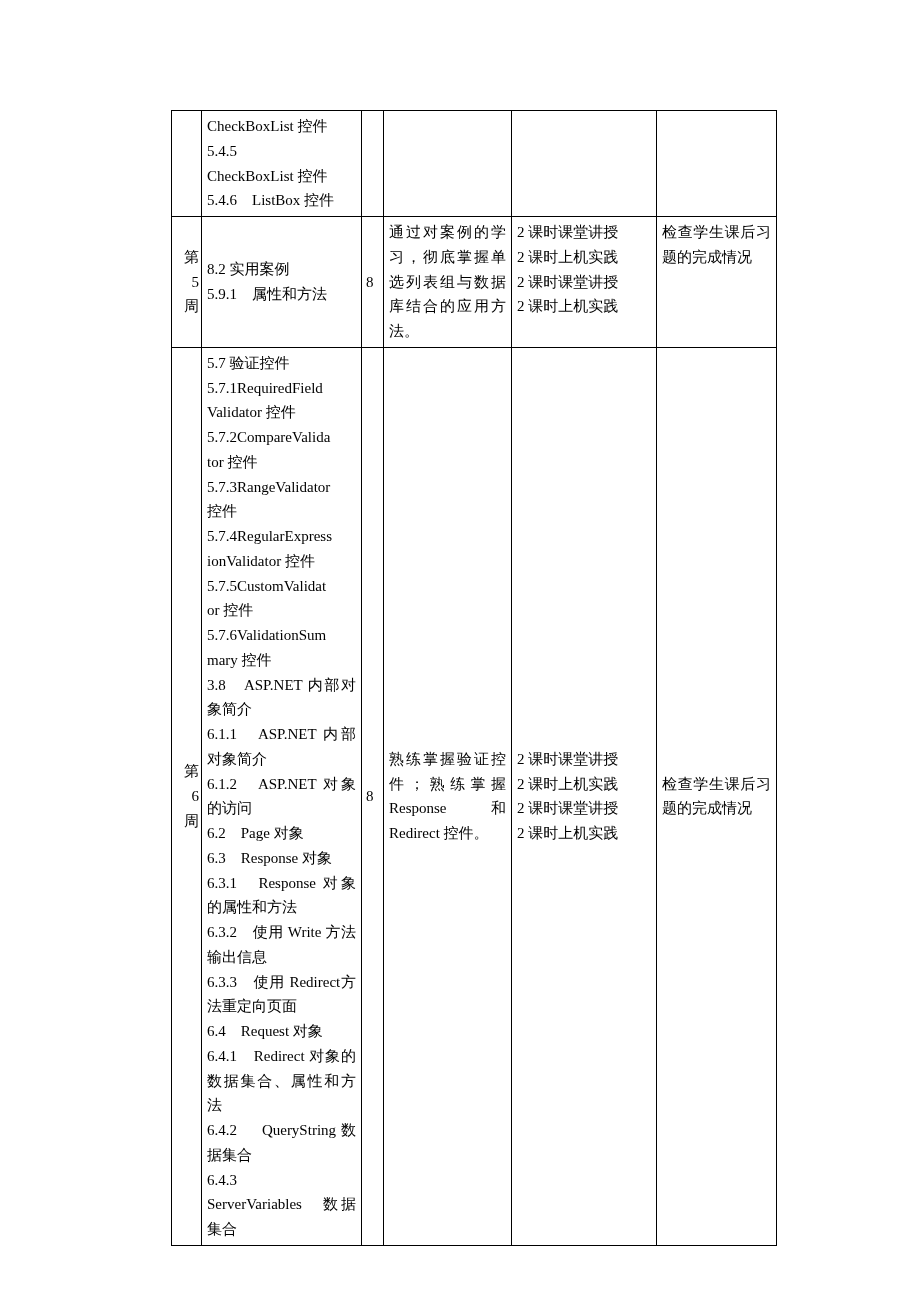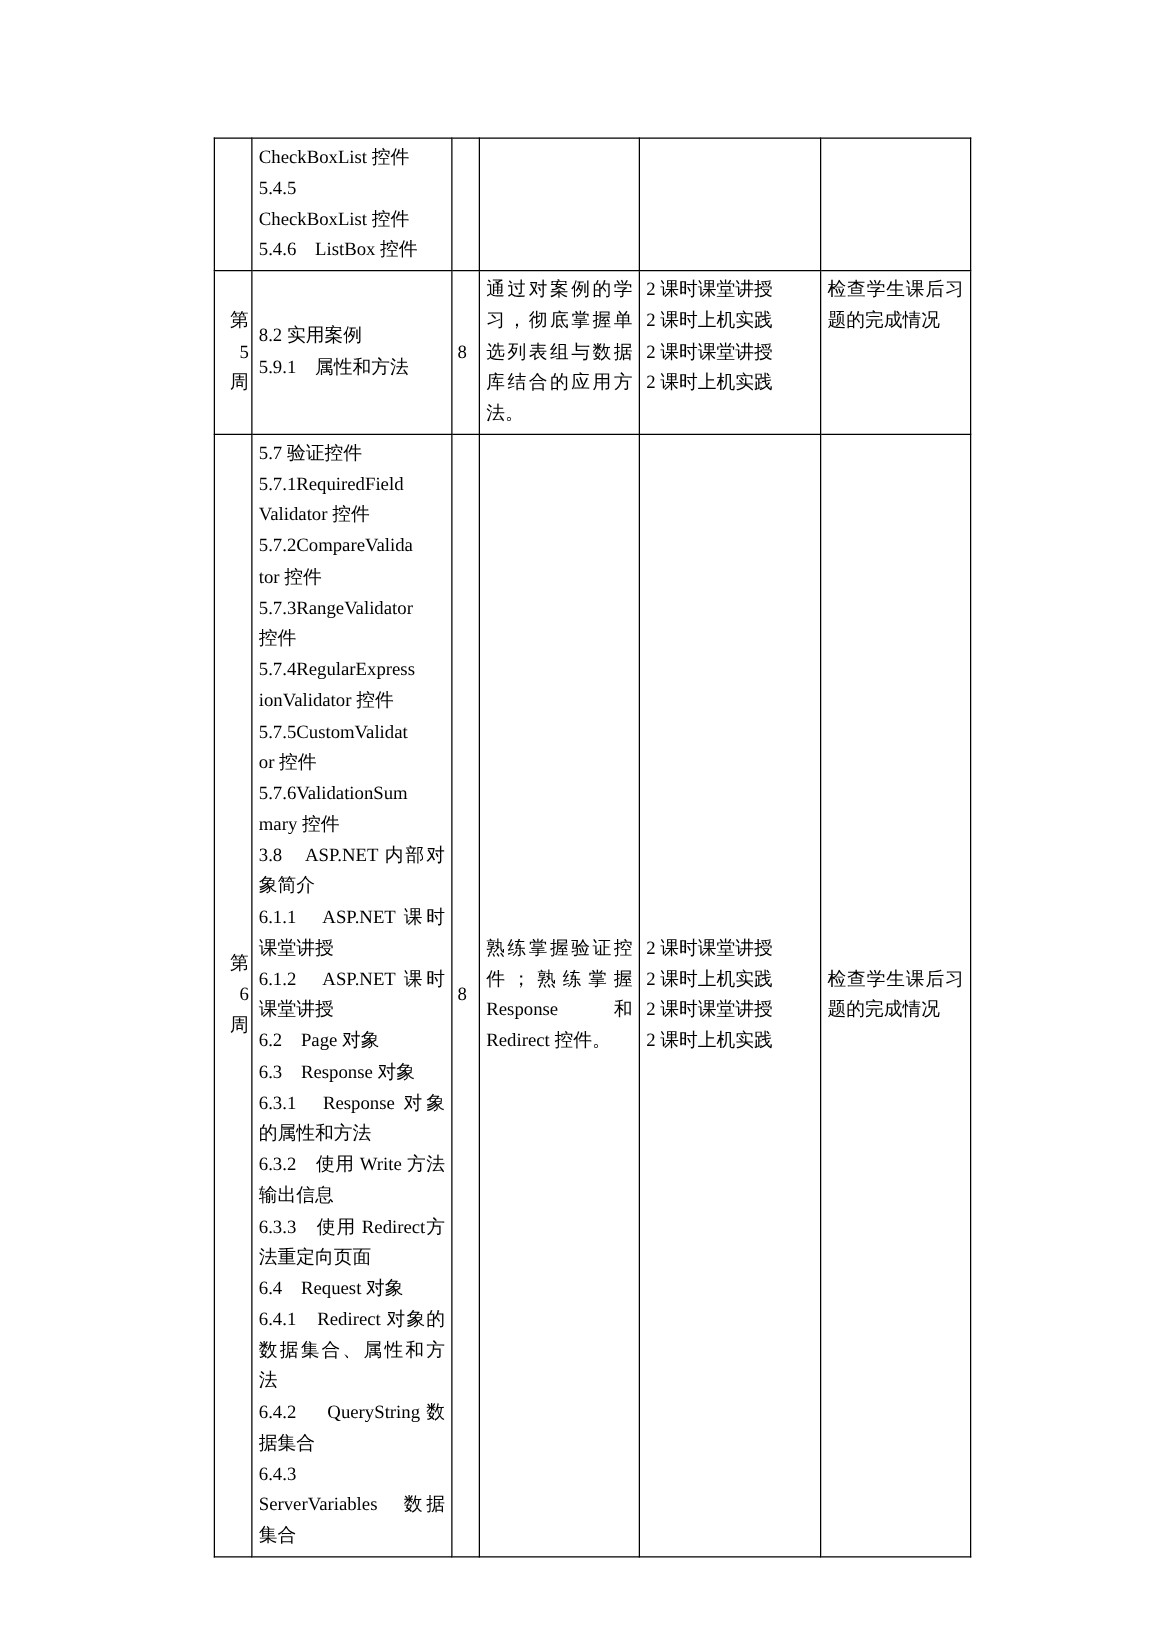--- a/index.html
+++ b/index.html
@@ -116,22 +116,22 @@
     <div>tor 控件</div>
     <div>5.7.3RangeValidator</div>
     <div>控件</div>
     <div>5.7.4RegularExpress</div>
     <div>ionValidator 控件</div>
     <div>5.7.5CustomValidat</div>
     <div>or 控件</div>
     <div>5.7.6ValidationSum</div>
     <div>mary 控件</div>
     <div>3.8　ASP.NET 内部对象简介</div>
-    <div>6.1.1　ASP.NET 课时课堂讲授</div>
-    <div>6.1.2　ASP.NET 课时课堂讲授</div>
+    <div>6.1.1　ASP.NET 内部对象简介</div>
+    <div>6.1.2　ASP.NET 对象的访问</div>
     <div>6.2　Page 对象</div>
     <div>6.3　Response 对象</div>
     <div>6.3.1　Response 对象的属性和方法</div>
     <div>6.3.2　使用 Write 方法输出信息</div>
     <div>6.3.3　使用 Redirect方法重定向页面</div>
     <div>6.4　Request 对象</div>
     <div>6.4.1　Redirect 对象的数据集合、属性和方法</div>
     <div>6.4.2　QueryString数据集合</div>
     <div>6.4.3</div>
     <div>ServerVariables　数据集合</div>

